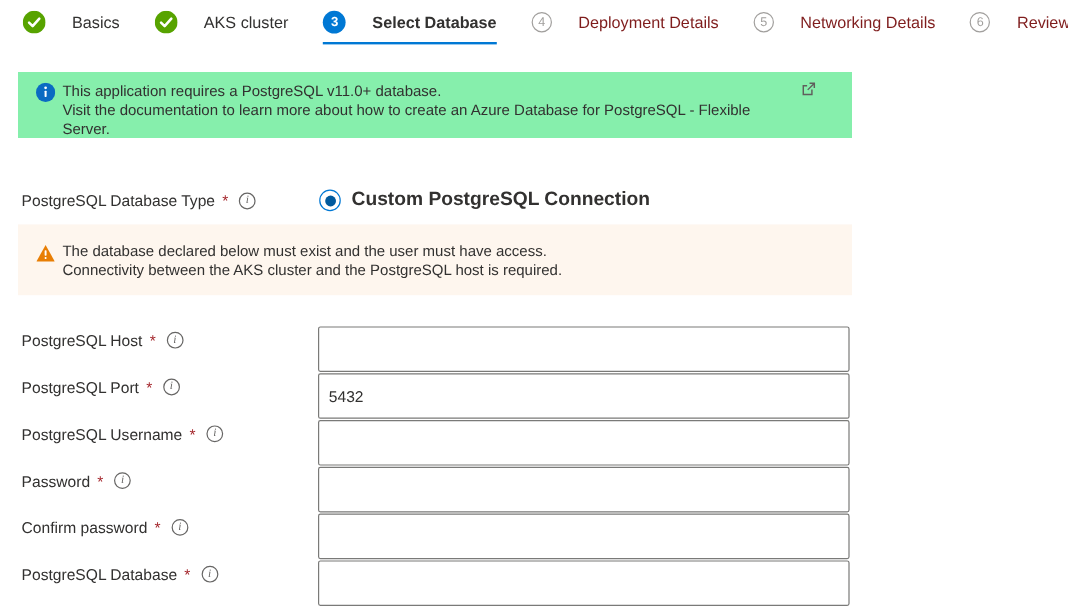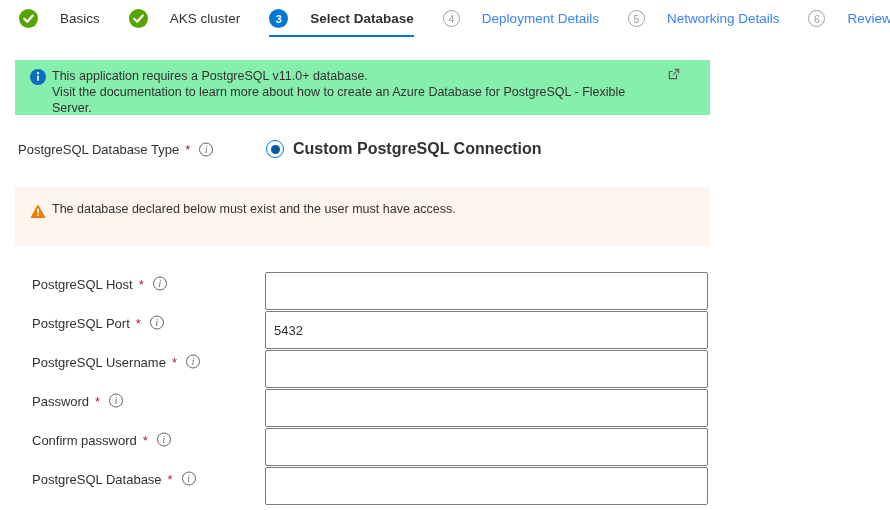--- a/index.html
+++ b/index.html
@@ -6,21 +6,21 @@
   html,body { margin:0; padding:0; background:#fff; }
   body { font-family:"Liberation Sans", sans-serif; color:#323130; }
   .page { position:relative; width:890px; height:510px; background:#fff; overflow:hidden; }
 
   
   .tabbar { position:absolute; top:9px; left:19px; display:flex; align-items:center; gap:29px; }
   .tab { display:flex; align-items:center; gap:22px; padding-bottom:7px; border-bottom:2px solid transparent; cursor:pointer; font-size:13.5px; white-space:nowrap; }
   .tab .tab-label { color:#323130; }
   .tab.active { border-bottom-color:#0078D4; }
   .tab.active .tab-label { font-weight:bold; }
-  .tab.upcoming .tab-label { color:#3b82f6; }
+  .tab.upcoming .tab-label { color:#7f1d1d; }
   .check-circle { width:19px; height:19px; flex:0 0 auto; }
   .step-circle { width:19px; height:19px; flex:0 0 auto; border-radius:50%; display:flex; align-items:center; justify-content:center; font-size:11px; }
   .step-circle.active { background:#0078D4; color:#fff; font-weight:bold; }
   .step-circle.upcoming { border:1px solid #A19F9D; color:#A19F9D; background:#fff; width:17px; height:17px; font-size:10.5px; }
 
   
   .banner { position:absolute; left:15px; width:695px; font-size:12.5px; line-height:16px; }
   .banner-info { top:60px; height:55px; background:#86efac; }
   .banner-warning { top:187px; height:59px; background:#FEF6EE; }
   .banner-icon { position:absolute; left:15px; width:16px; height:16px; }
@@ -32,30 +32,30 @@
   .external-link { position:absolute; top:8px; right:30px; width:12px; height:12px; cursor:pointer; }
 
   
   .field-label { display:flex; align-items:center; gap:5px; font-size:13px; color:#323130; white-space:nowrap; }
   .req { color:#A4262C; margin-left:1px; }
   .info-tip { width:14px; height:14px; margin-left:4px; border:1px solid #666564; border-radius:50%; color:#666564;
               font-size:9.5px; line-height:12px; text-align:center; font-family:"Liberation Serif", serif; font-style:italic;
               display:inline-block; cursor:default; }
 
   
-  .dbtype-row { position:absolute; top:139px; left:0; width:100%; height:20px;padding-left:16px; }
+  .dbtype-row { position:absolute; top:157px; left:0; width:100%; height:20px;padding-left:16px; }
   .dbtype-row .field-label { position:absolute; left:18px; top:50%; transform:translateY(-50%); }
   .radio-option { position:absolute; left:266px; top:50%; transform:translateY(-50%); display:flex; align-items:center; gap:9px; cursor:pointer; }
   .radio-outer { width:18px; height:18px; border:1px solid #0078D4; border-radius:50%; background:#fff; display:flex; align-items:center; justify-content:center; }
   .radio-inner { width:9px; height:9px; border-radius:50%; background:#005A9E; }
   .radio-label { font-size:16px; color:#323130;font-weight:bold; }
 
   
   .form-row { position:absolute; left:0; width:100%; height:23px; }
-  .form-row .field-label { position:absolute; left:18px; top:50%; transform:translateY(-50%);margin-left:14px; }
+  .form-row .field-label { position:absolute; left:18px; top:50%; transform:translateY(-50%); }
   .text-input { position:absolute; left:265px; top:0; width:443px; height:38px; border:1px solid #7A7A78; border-radius:2px;
                 padding:0 8px; font-size:13px; font-family:"Liberation Sans", sans-serif; color:#323130; background:#fff; }
 </style>
 </head>
 <body>
 
 <div class="page">
 
   <div class="tabbar">
     <div class="tab complete">
@@ -121,20 +121,21 @@
   </div>
 
   <div class="banner banner-warning">
     <svg class="banner-icon" viewBox="0 0 16 16">
       <path d="M8 1.2 L15.4 14.4 Q15.7 15 15 15 L1 15 Q0.3 15 0.6 14.4 Z" fill="#E87E04"></path>
       <rect x="7.2" y="5.6" width="1.6" height="4.6" rx="0.6" fill="#fff"></rect>
       <rect x="7.2" y="11.2" width="1.6" height="1.7" rx="0.6" fill="#fff"></rect>
     </svg>
     <div class="banner-text">
       <div>The database declared below must exist and the user must have access.</div>
+      <div>Connectivity between the AKS cluster and the PostgreSQL host is required.</div>
     </div>
   </div>
 
   <div class="form-row" style="top:272px;">
     <div class="field-label">
       <span>PostgreSQL Host</span>
         <span class="req">*</span>
       <span class="info-tip">i</span>
     </div>
     <input class="text-input" type="text" value="" style="">

